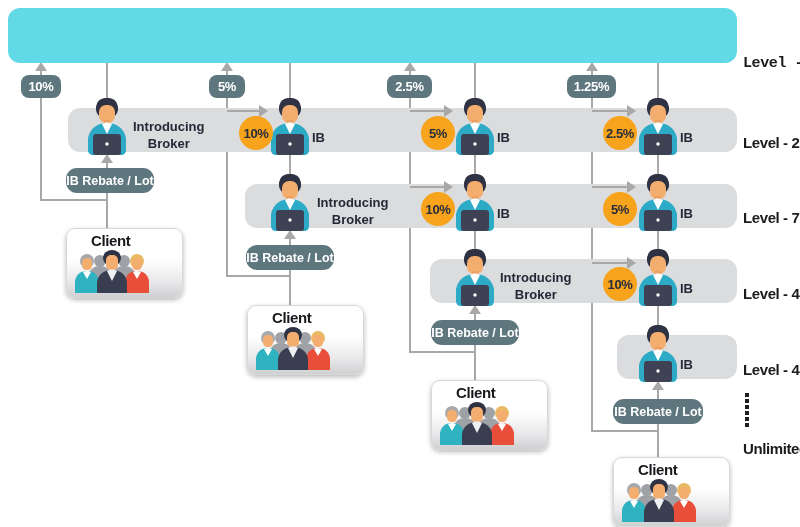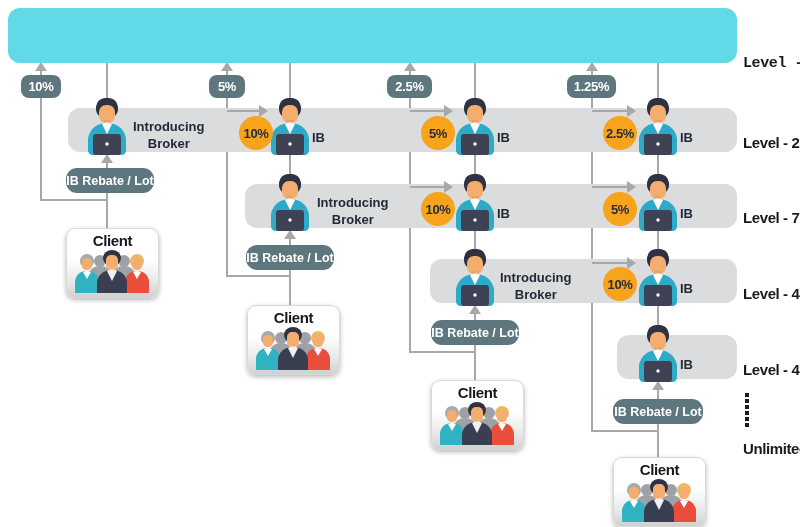--- a/index.html
+++ b/index.html
@@ -39,21 +39,21 @@
   .dots{position:absolute;left:745px;top:393px;display:flex;flex-direction:column;gap:2.5px;}
   .dots i{width:3.5px;height:3.5px;background:#1d1d1d;display:block;}
 
   .person{position:absolute;width:54px;height:58px;}
 
   .blabel{position:absolute;font-size:13px;font-weight:bold;color:#232936;line-height:17px;white-space:nowrap;text-align:center;}
   .iblabel{position:absolute;font-size:13px;font-weight:bold;color:#232936;}
 
   .client{position:absolute;width:91px;height:68px;border-radius:9px;overflow:hidden;
           background:linear-gradient(#ffffff 45%, #e6e6e8 80%, #cfd0d2 100%);
-          border:1px solid #d8d8d8;box-shadow:0 2px 5px rgba(0,0,0,0.28);text-align:center;}
+          border:1px solid #d8d8d8;box-shadow:0 2px 5px rgba(0,0,0,0.28);text-align:left;padding-left:24px;}
   .client .ctitle{margin-top:3px;font-size:15px;font-weight:bold;color:#16181c;letter-spacing:-0.4px;}
   .client .people{position:absolute;left:6px;bottom:0;}
 </style>
 </head>
 <body>
 
 <div id="canvas">
 
   <div class="v" style="left:106px;top:63px;height:166px;"></div>
   <div class="v" style="left:289px;top:63px;height:243px;"></div>

